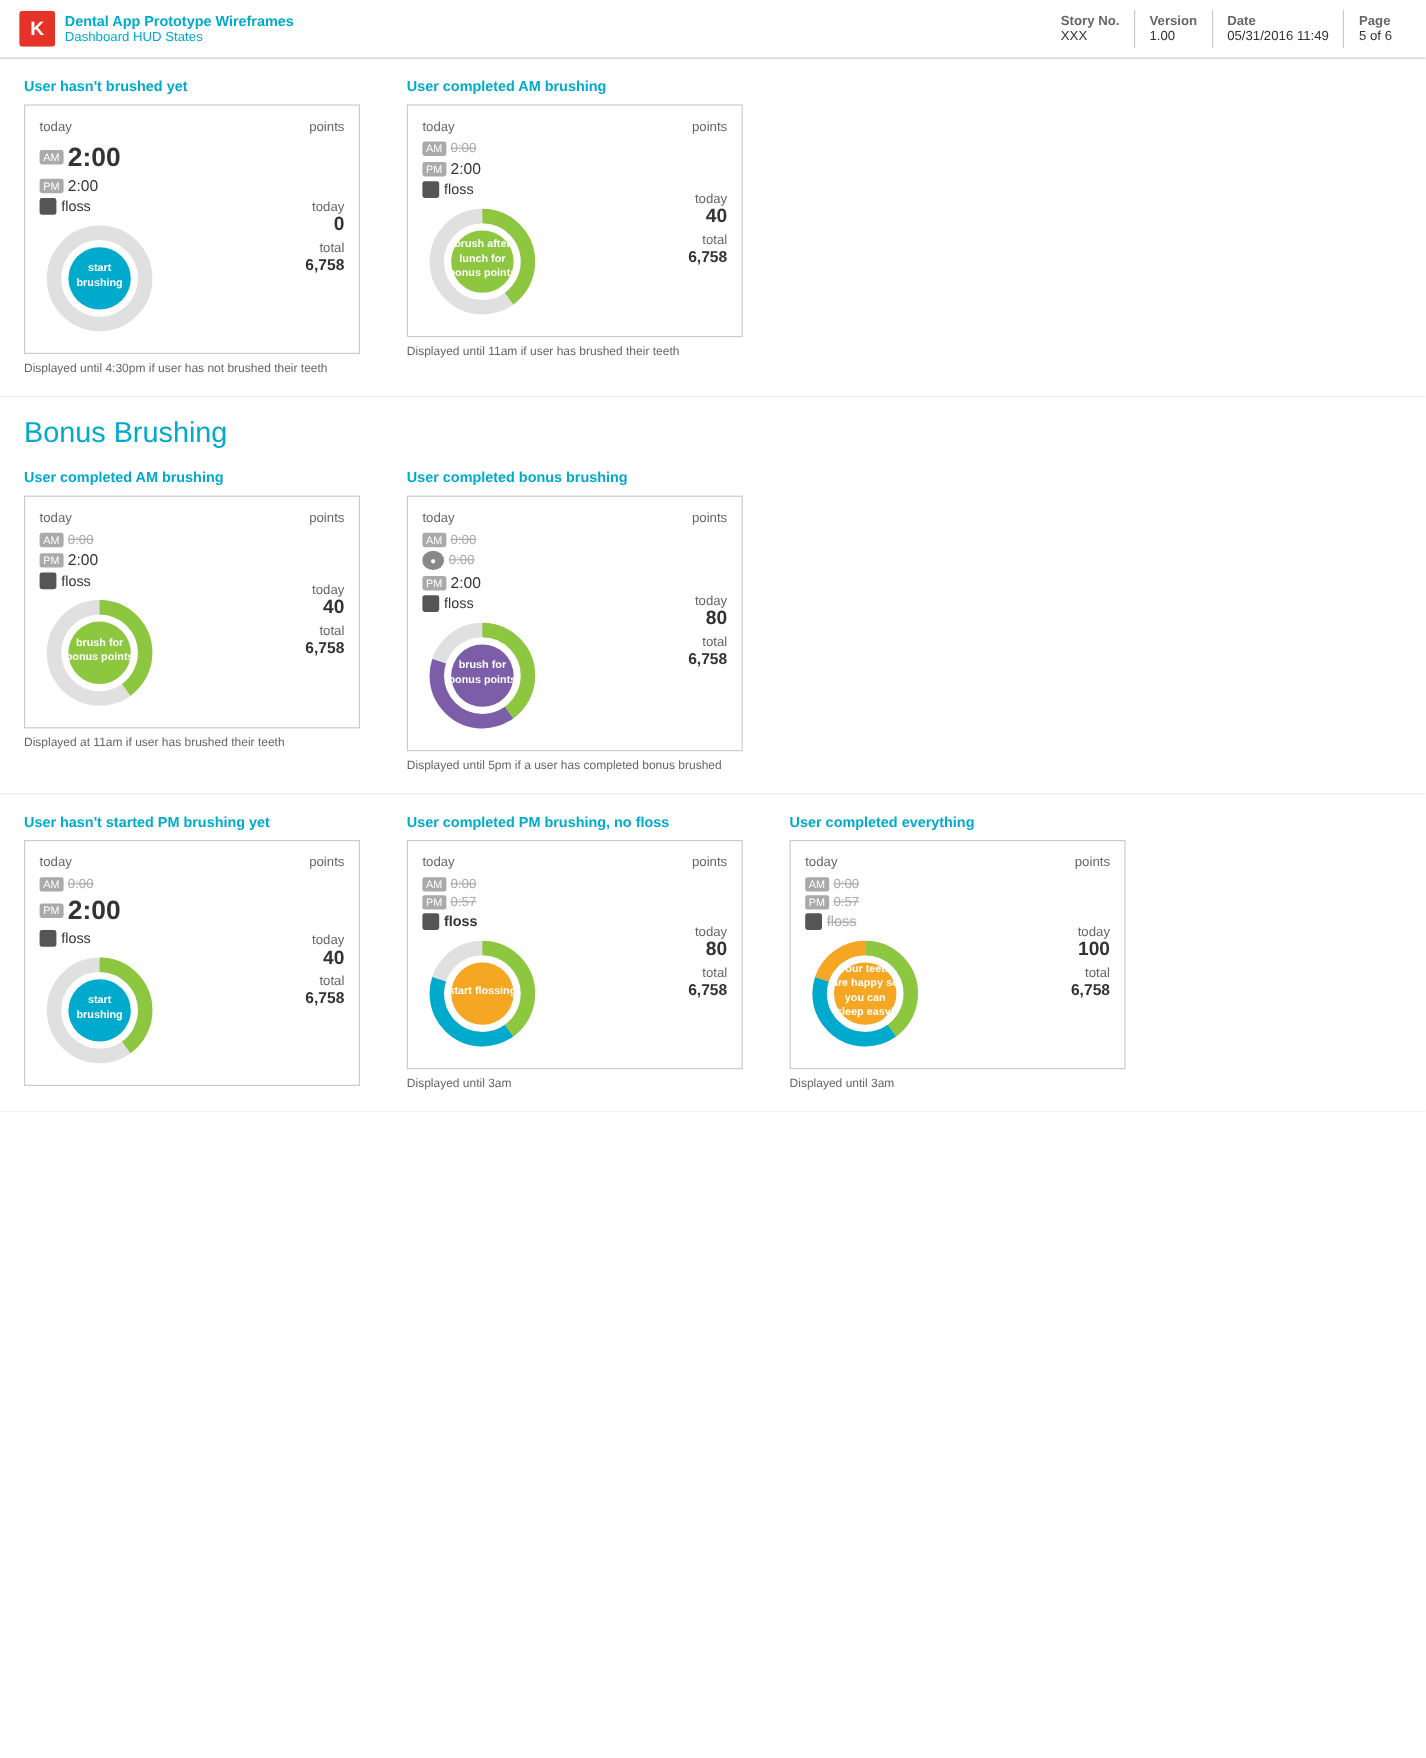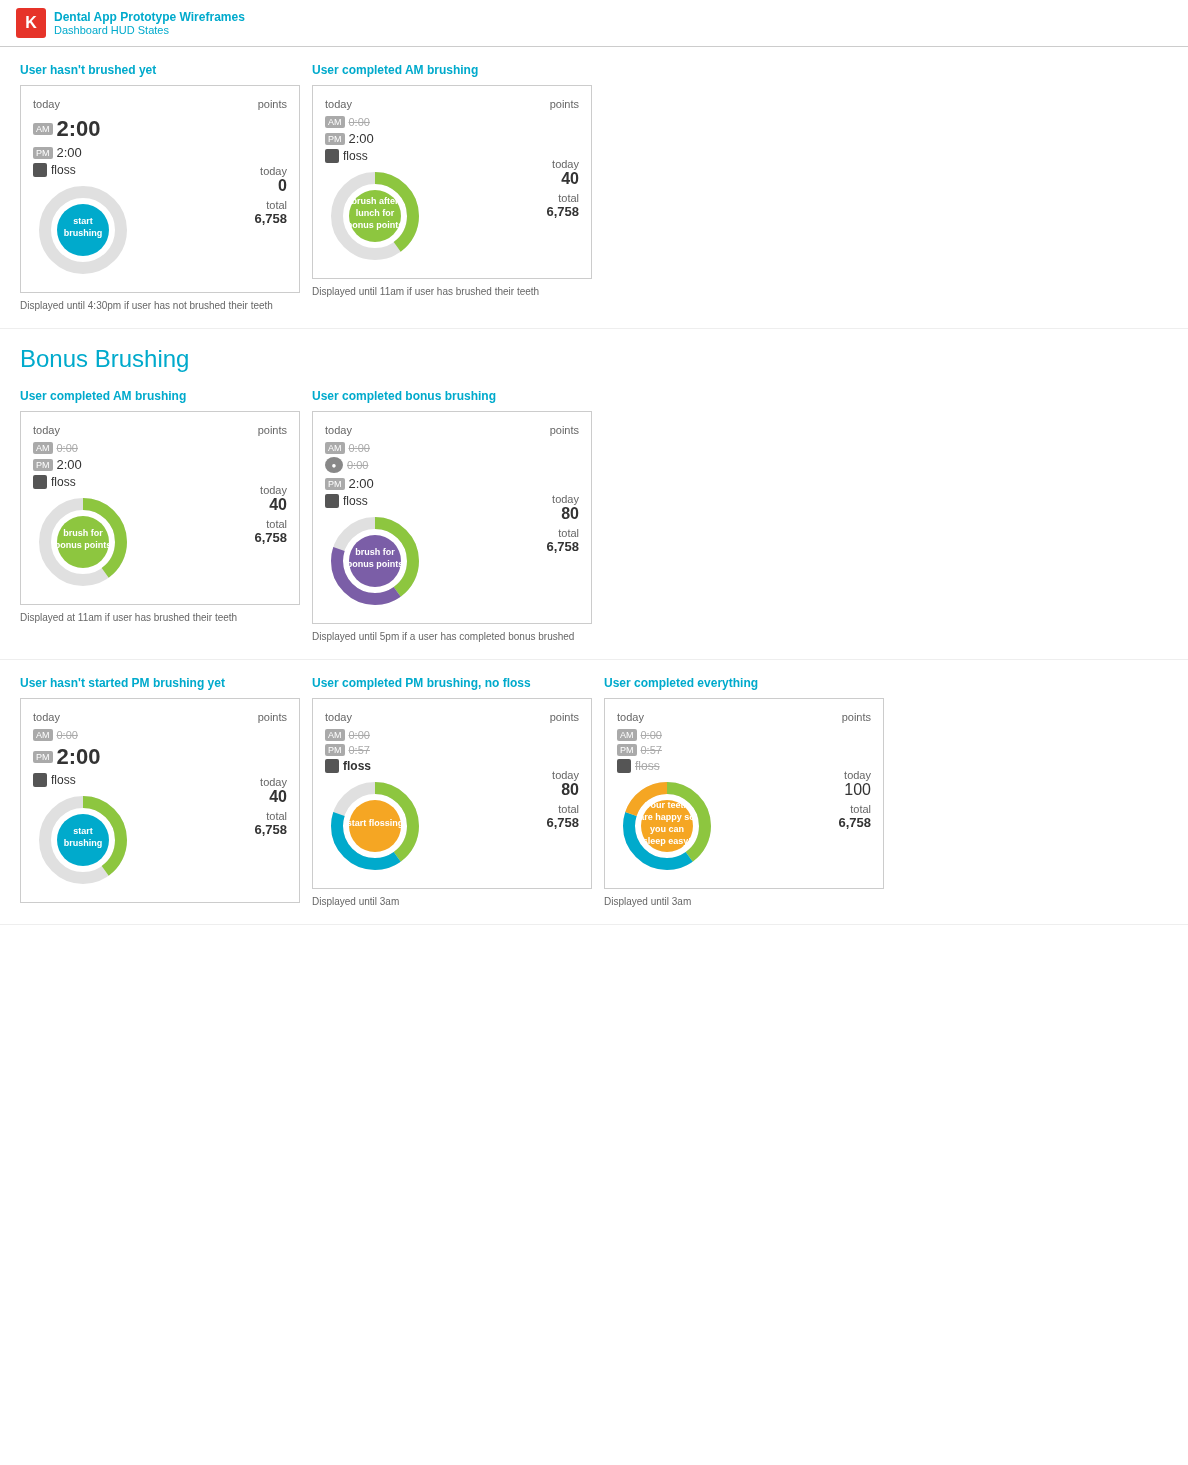--- a/index.html
+++ b/index.html
@@ -14,21 +14,21 @@
     .header-brand .sub-title { color: #00aacc; font-size: 11px; }
     .header-meta { display: flex; margin-left: auto; font-size: 11px; }
     .header-meta-item { padding: 4px 12px; border-left: 1px solid #ccc; }
     .header-meta-item:first-child { border-left: none; }
     .header-meta-item .meta-label { color: #666; font-weight: bold; }
     .header-meta-item .meta-value { color: #333; }
 
     
     .section { padding: 16px 20px; border-bottom: 1px solid #eee; }
     .section-title { font-size: 24px; color: #00aacc; font-weight: normal; margin-bottom: 16px; }
-    .cards-row { display: flex; gap: 12px; flex-wrap: wrap; }
+    .cards-row { display: flex; gap: 39px; flex-wrap: wrap; }
 
     
     .card { width: 280px; }
     .card-subtitle { font-size: 12px; color: #00aacc; margin-bottom: 8px; font-weight: bold; }
     .card-box { border: 1px solid #ccc; padding: 12px; background: #fff; position: relative; min-height: 100px; }
     .card-row-top { display: flex; justify-content: space-between; align-items: flex-start; }
     .card-label-today { font-size: 11px; color: #666; }
     .card-label-points { font-size: 11px; color: #666; text-align: right; }
 
     .card-items { margin-top: 6px; font-size: 12px; }
@@ -55,20 +55,38 @@
   <div class="header-logo">
     <svg class="logo-icon" viewBox="0 0 30 30">
       <rect width="30" height="30" fill="#e63329" rx="3"></rect>
       <text x="15" y="20" text-anchor="middle" fill="white" font-size="16" font-weight="bold">K</text>
     </svg>
     <div class="header-brand">
       <div class="main-title">Dental App Prototype Wireframes</div>
       <div class="sub-title">Dashboard HUD States</div>
     </div>
   </div>
+  <div class="header-meta">
+    <div class="header-meta-item">
+      <div class="meta-label">Story No.</div>
+      <div class="meta-value">XXX</div>
+    </div>
+    <div class="header-meta-item">
+      <div class="meta-label">Version</div>
+      <div class="meta-value">1.00</div>
+    </div>
+    <div class="header-meta-item">
+      <div class="meta-label">Date</div>
+      <div class="meta-value">05/31/2016 11:49</div>
+    </div>
+    <div class="header-meta-item">
+      <div class="meta-label">Page</div>
+      <div class="meta-value">5 of 6</div>
+    </div>
+  </div>
 </div>
 
 <div id="sections-container">
   <div class="section">
     <div class="cards-row">
 
   <div class="card">
     <div class="card-subtitle">User hasn't brushed yet</div>
     <div class="card-box">
       <div class="card-row-top">
@@ -380,21 +398,21 @@
                     <circle cx="50" cy="50" r="26" fill="#f5a623"></circle>
                     <text x="50" y="32" text-anchor="middle" fill="white" font-size="9" font-weight="bold" font-family="Arial">Your teeth</text>
                     <text x="50" y="44" text-anchor="middle" fill="white" font-size="9" font-weight="bold" font-family="Arial">are happy so</text>
                     <text x="50" y="56" text-anchor="middle" fill="white" font-size="9" font-weight="bold" font-family="Arial">you can</text>
                     <text x="50" y="68" text-anchor="middle" fill="white" font-size="9" font-weight="bold" font-family="Arial">sleep easy!</text>
                   </g>
   </svg>
         </div>
         <div class="card-right">
           <div style="font-size:11px;color:#666;">today</div>
-          <div style="font-weight:normal;font-size:16px;">100</div>
+          <div style="font-weight:bold;font-size:16px;">100</div>
           <div style="font-size:11px;color:#666;margin-top:4px;">total</div>
           <div style="font-weight:bold;font-size:13px;">6,758</div>
         </div>
       </div>
     </div>
     <div class="card-note">Displayed until 3am</div>
   </div>
     </div>
   </div>
   </div>

